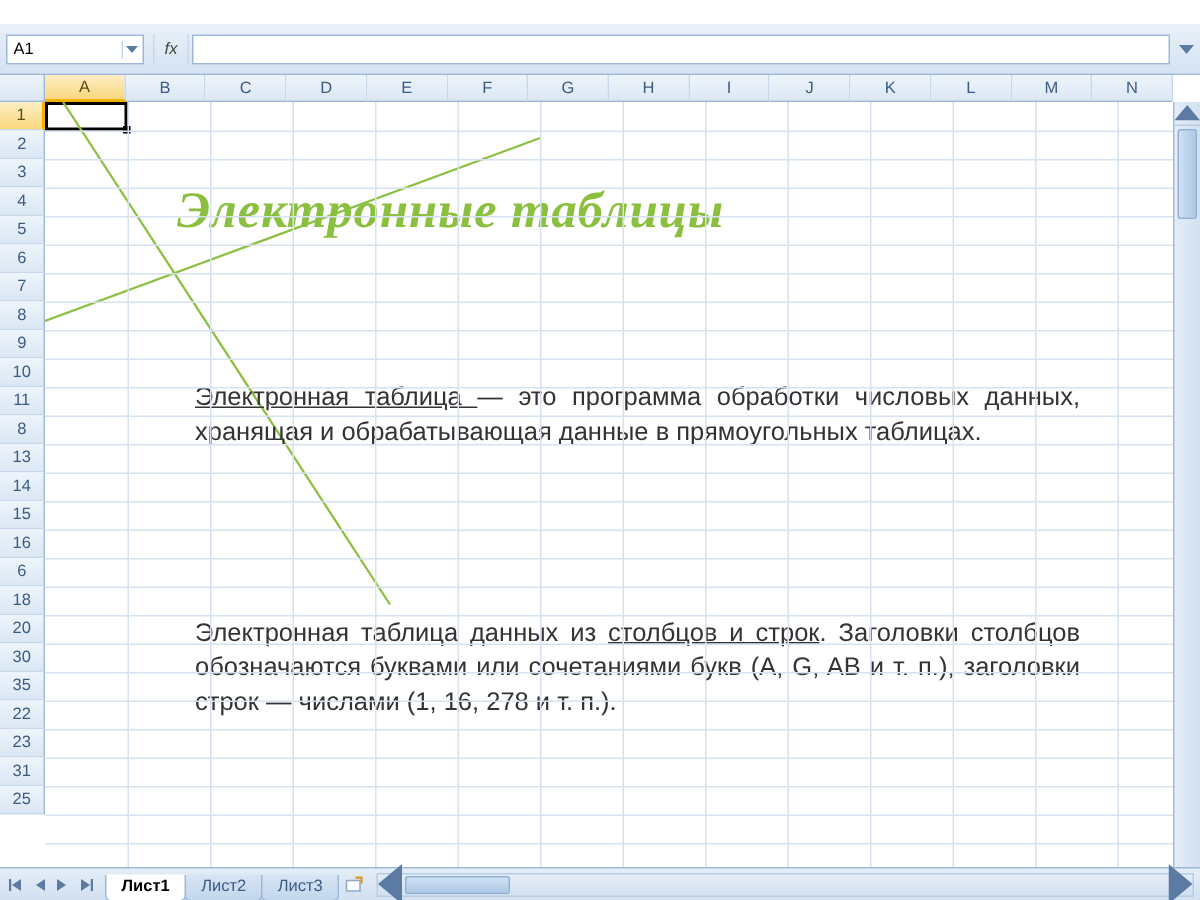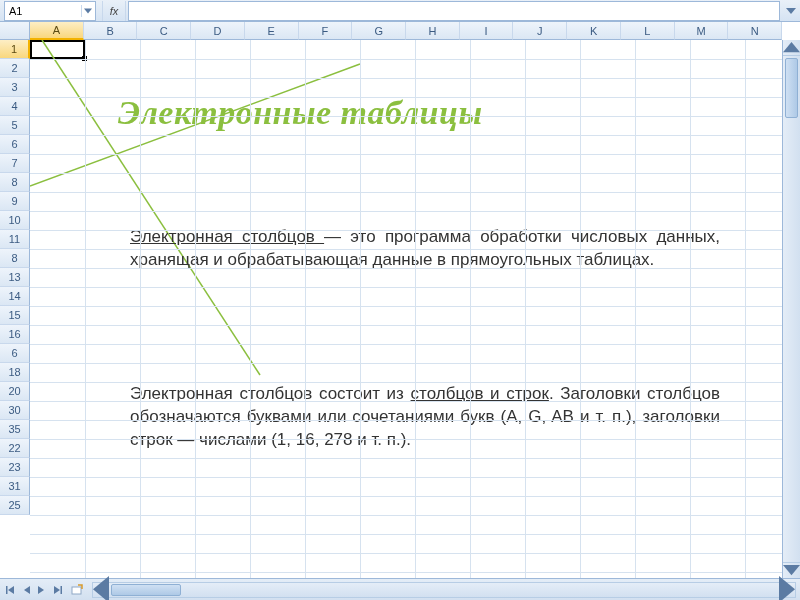--- a/index.html
+++ b/index.html
@@ -1,19 +1,19 @@
 <!DOCTYPE html>
 <html><head>
 <meta charset="utf-8">
 <style>
   * { box-sizing: border-box; margin: 0; padding: 0; font-family: 'Segoe UI', Tahoma, sans-serif; }
   body { width: 800px; height: 600px; overflow: hidden; background: #fff; position: relative; }
 
   
-  .formula-bar { display: flex; align-items: center; height: 22px; background: linear-gradient(#e9f0f8,#d5e3f3); border-bottom: 1px solid #9db8d9; font-size: 11px; }
+  .formula-bar { display: flex; align-items: center; height: 34px; background: linear-gradient(#e9f0f8,#d5e3f3); border-bottom: 1px solid #9db8d9; font-size: 11px; margin-top: 16px; }
   .name-box { width: 92px; height: 20px; margin: 1px 0 1px 4px; background: #fff; border: 1px solid #9db8d9; display: flex; align-items: center; padding: 0 4px; position: relative; }
   .name-box .dd { position: absolute; right: 2px; top: 3px; width: 12px; height: 12px; border-left: 1px solid #c8d8ec; display:flex; align-items:center; justify-content:center; }
   .name-box .dd svg { width: 8px; height: 6px; }
   .fx-sep { width: 6px; }
   .fx-btn { width: 24px; height: 20px; display: flex; align-items: center; justify-content: center; font-style: italic; color: #444; border-right: 1px solid #c8d8ec; border-left:1px solid #c8d8ec; }
   .fx-input { flex: 1; height: 20px; background: #fff; border: 1px solid #9db8d9; margin: 1px 2px; }
   .fb-end { width: 18px; display:flex; align-items:center; justify-content:center; }
   .fb-end svg { width:10px; height:10px; }
 
   
@@ -136,24 +136,24 @@
     <div class="sel-handle" style="left:52px; top:16px;"></div>
 
     <svg class="line" style="left:0;top:0;" width="760" height="540">
       <line x1="12" y1="0" x2="230" y2="335" stroke="#8bbf3f" stroke-width="1.5"></line>
       <line x1="0" y1="146" x2="330" y2="24" stroke="#8bbf3f" stroke-width="1.5"></line>
     </svg>
 
     <div class="overlay">
       <div class="title">Электронные таблицы</div>
       <div class="para p1">
-        <span class="u">Электронная столбцов </span><span>— это программа обработки числовых данных, хранящая и обрабатывающая данные в прямоугольных таблицах.</span>
+        <span class="u">Электронная таблица </span><span>— это программа обработки числовых данных, хранящая и обрабатывающая данные в прямоугольных таблицах.</span>
       </div>
       <div class="para p2">
-        <span>Электронная столбцов состоит из </span><span class="u">столбцов и строк</span><span>. Заголовки столбцов обозначаются буквами или сочетаниями букв (A, G, AB и т. п.), заголовки строк — числами (1, 16, 278 и т. п.).</span>
+        <span>Электронная таблица данных из </span><span class="u">столбцов и строк</span><span>. Заголовки столбцов обозначаются буквами или сочетаниями букв (A, G, AB и т. п.), заголовки строк — числами (1, 16, 278 и т. п.).</span>
       </div>
     </div>
   <div class="gridlines-v" style="left: 55px; top: 0px; width: 1px; height: 100%; position: absolute; background: rgb(214, 226, 239);"></div>
       <div class="gridlines-v" style="left: 110px; top: 0px; width: 1px; height: 100%; position: absolute; background: rgb(214, 226, 239);"></div>
       <div class="gridlines-v" style="left: 165px; top: 0px; width: 1px; height: 100%; position: absolute; background: rgb(214, 226, 239);"></div>
       <div class="gridlines-v" style="left: 220px; top: 0px; width: 1px; height: 100%; position: absolute; background: rgb(214, 226, 239);"></div>
       <div class="gridlines-v" style="left: 275px; top: 0px; width: 1px; height: 100%; position: absolute; background: rgb(214, 226, 239);"></div>
       <div class="gridlines-v" style="left: 330px; top: 0px; width: 1px; height: 100%; position: absolute; background: rgb(214, 226, 239);"></div>
       <div class="gridlines-v" style="left: 385px; top: 0px; width: 1px; height: 100%; position: absolute; background: rgb(214, 226, 239);"></div>
       <div class="gridlines-v" style="left: 440px; top: 0px; width: 1px; height: 100%; position: absolute; background: rgb(214, 226, 239);"></div>
@@ -225,20 +225,25 @@
           <path d="M0 0 L0 8 L6 4 Z"></path>
         </svg>
       </div>
     <div class="nav-btn">
         <svg viewBox="0 0 8 8" class="tri">
           <path d="M0 0 L0 8 L6 4 Z"></path>
           <rect x="6.5" y="0" width="1.5" height="8"></rect>
         </svg>
       </div>
   </div>
+  <div class="tabs" id="tabs">
+      <div class="tab active">Лист1</div>
+      <div class="tab">Лист2</div>
+      <div class="tab">Лист3</div>
+    </div>
   <div class="tab-add">
     <svg width="12" height="12" viewBox="0 0 12 12">
         <rect x="1" y="3" width="9" height="7" fill="#fff" stroke="#8fa8c6"></rect>
         <path d="M7 1 L11 1 L11 5" fill="none" stroke="#d99a2b" stroke-width="1.5"></path>
       </svg>
   </div>
   <div class="hscroll">
     <div class="hbtn">
         <svg viewBox="0 0 6 10" class="tri">
           <path d="M6 0 L6 10 L0 5 Z"></path>

